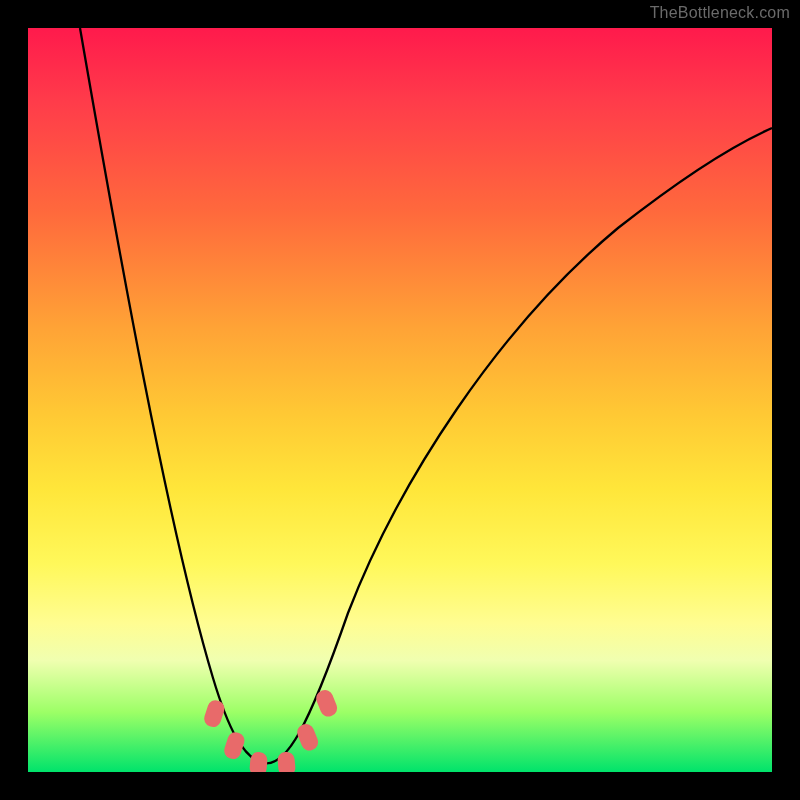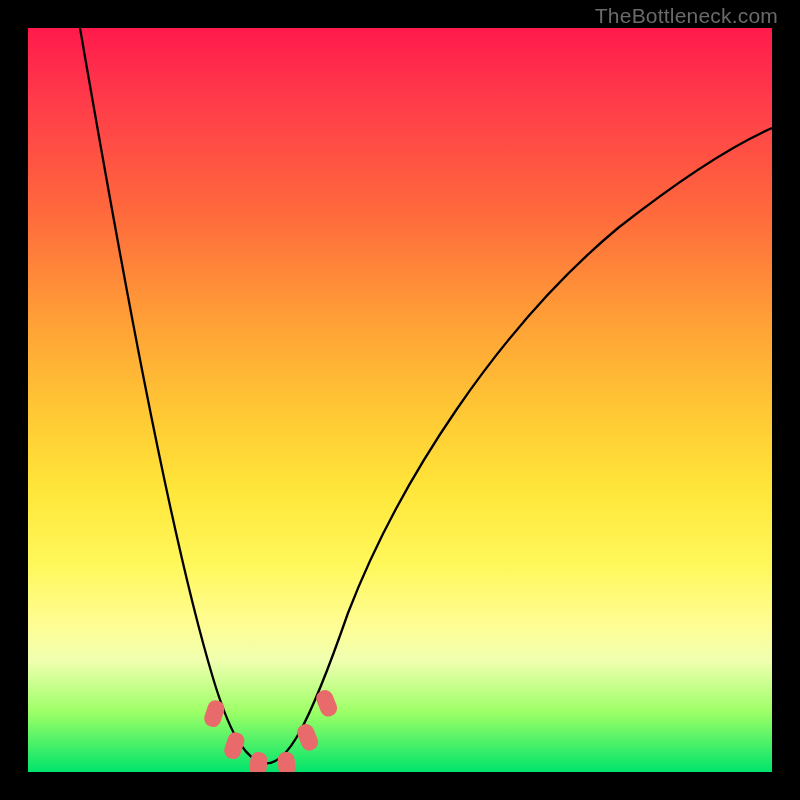--- a/index.html
+++ b/index.html
@@ -28,23 +28,23 @@
       #fff85a 72%,
       #fffd92 80%,
       #f0ffb0 85%,
       #9cff66 92%,
       #00e36b 100%
     );
   }
   .watermark {
     position: absolute;
     top: 4px;
-    right: 22px;
+    right: 10px;
     color: #6a6a6a;
-    font-size: 21px;
+    font-size: 16px;
     font-weight: 500;
     letter-spacing: 0.2px;
   }
   svg.curve {
     position: absolute;
     left: 0;
     top: 0;
     width: 744px;
     height: 744px;
   }

